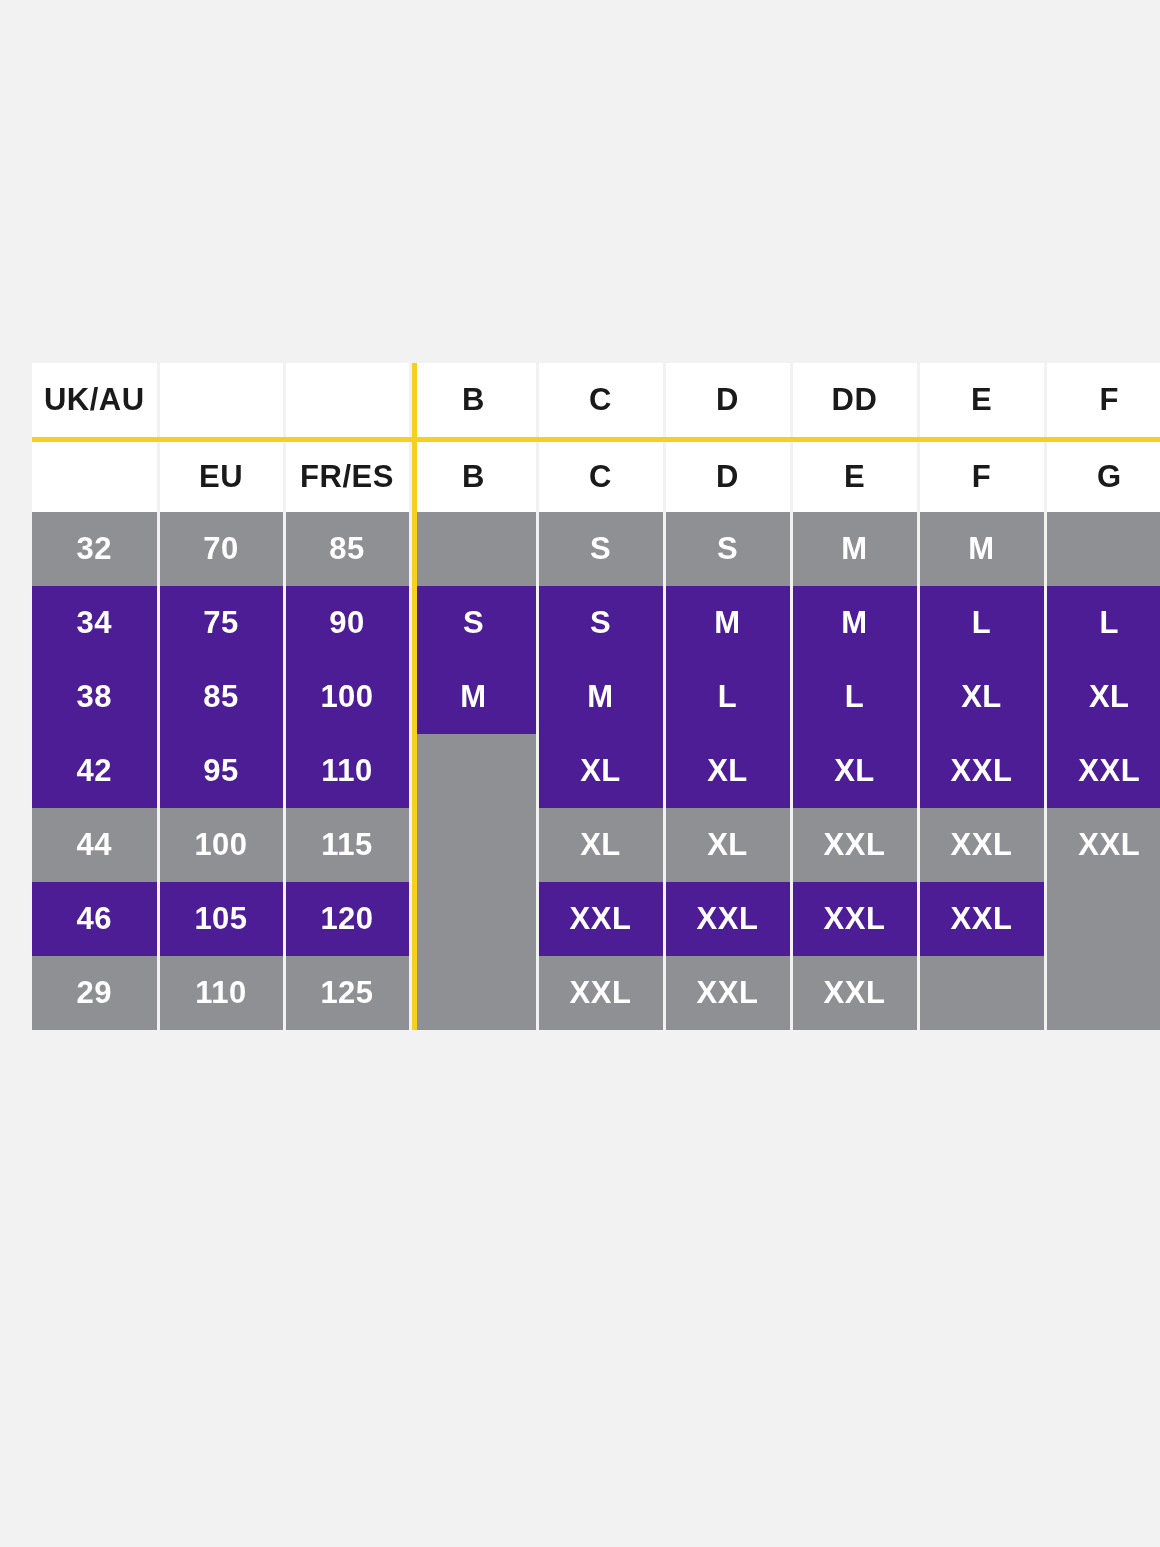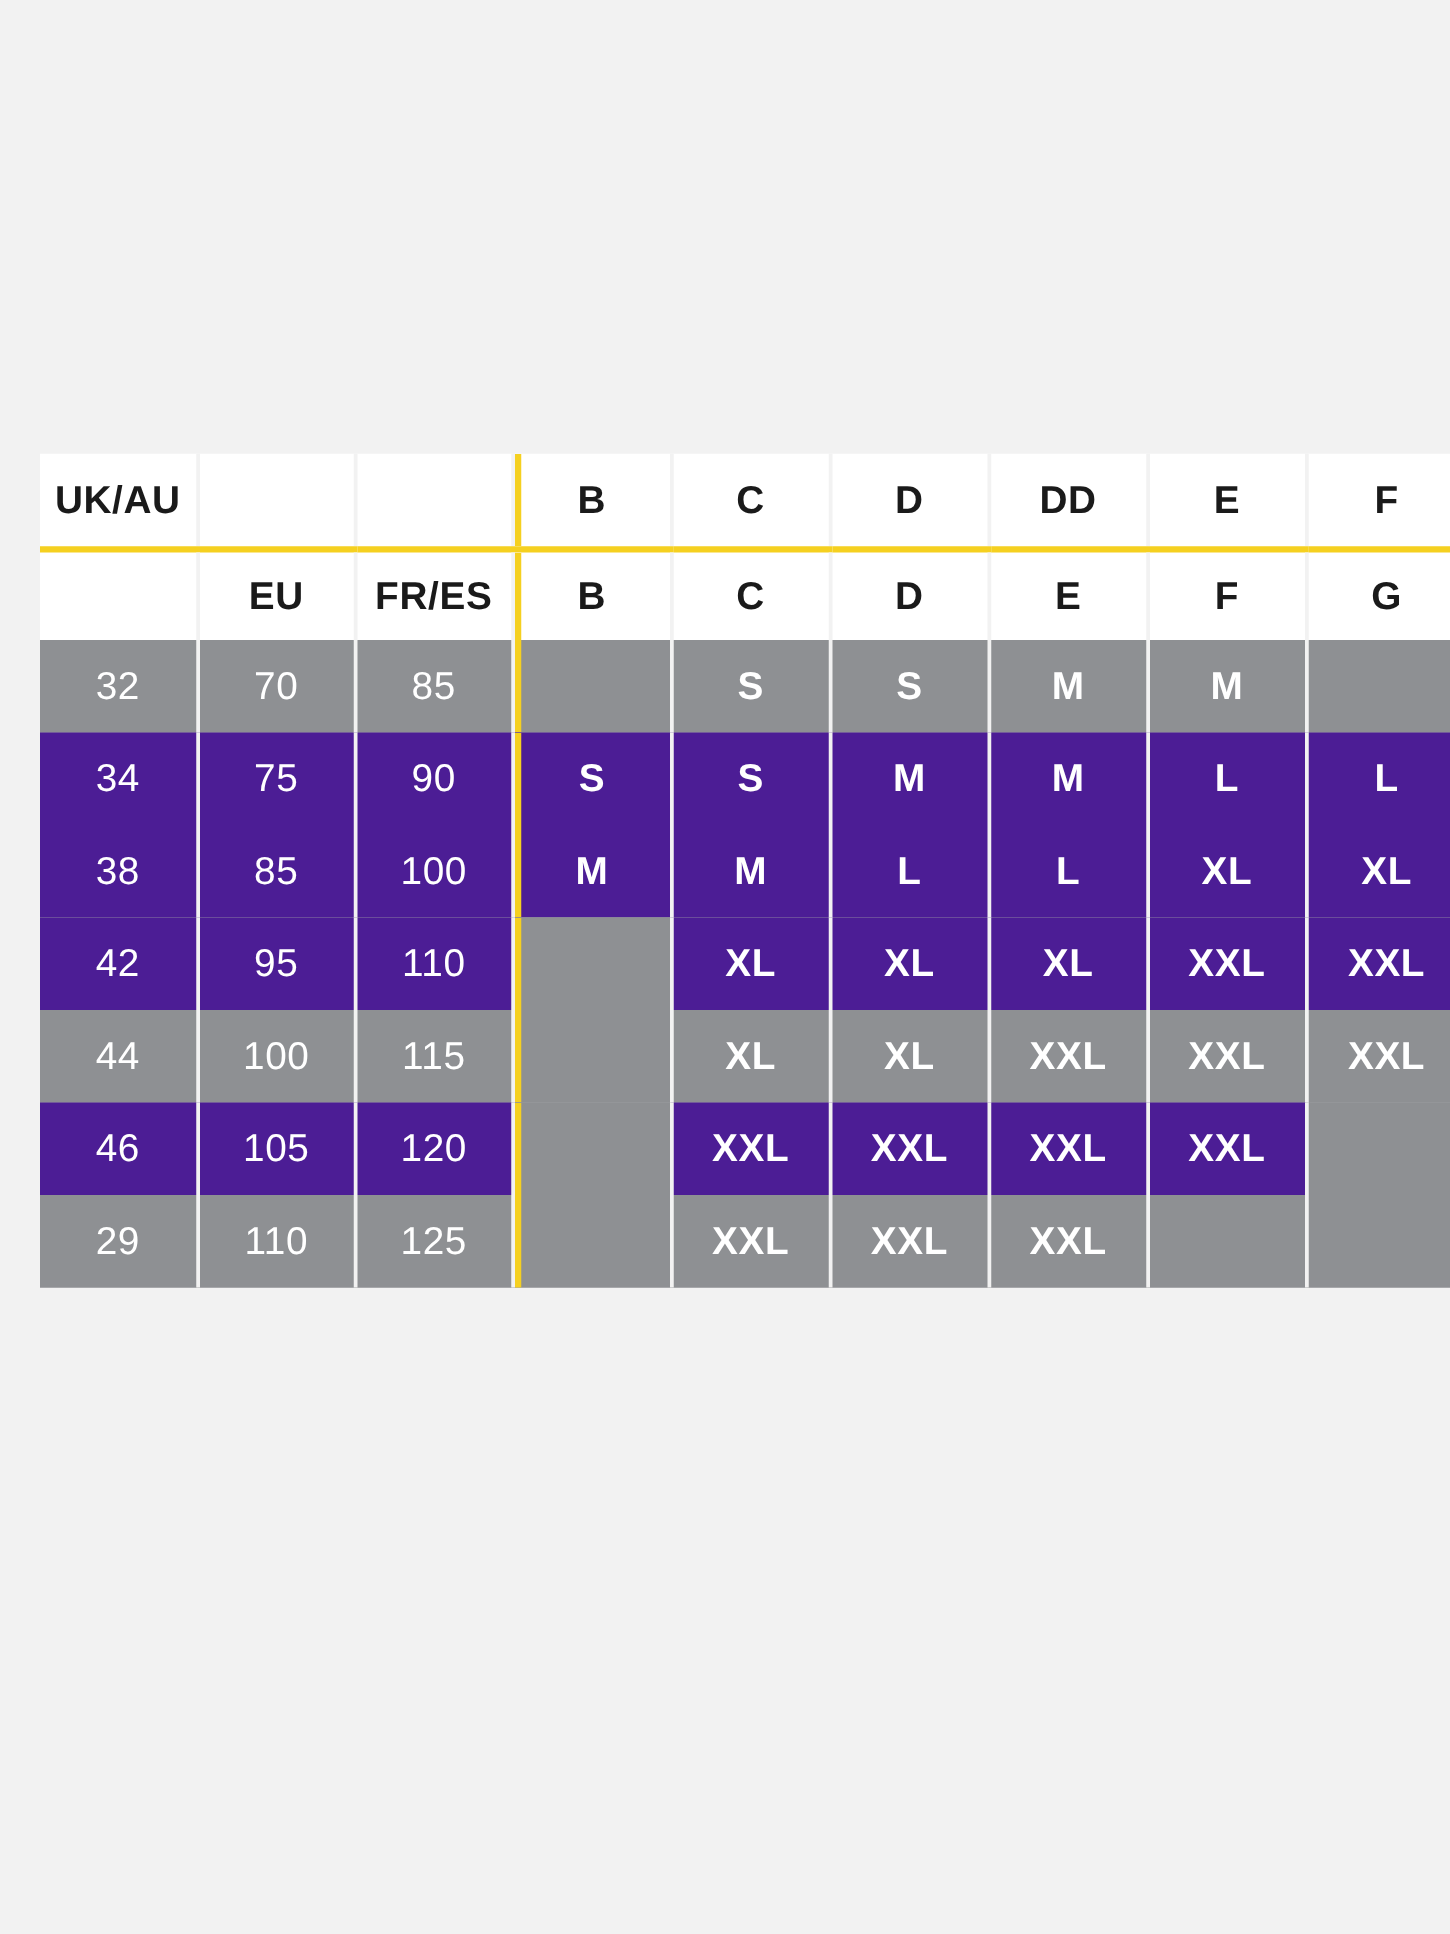--- a/index.html
+++ b/index.html
@@ -64,21 +64,21 @@
 
   
   .cell-light { background: #8e9093; color: #ffffff; }
   .cell-dark  { background: #4c1d95; color: #ffffff; }
   .cell-empty-light { background: #8e9093; }
 
   tbody td {
     border-right: 3px solid #f2f2f2;
   }
   tbody td.lastcol { border-right: none; }
-  tbody tr td.labelcol { font-weight: normal; }
+  tbody tr td.labelcol { font-weight: bold; }
 
   
   tr.row-dark { background: #8e9093; }
   tr.row-light { background: #8e9093; }
 </style>
 </head>
 <body>
 
 <div id="chart-wrap">
   <table class="size-table">

